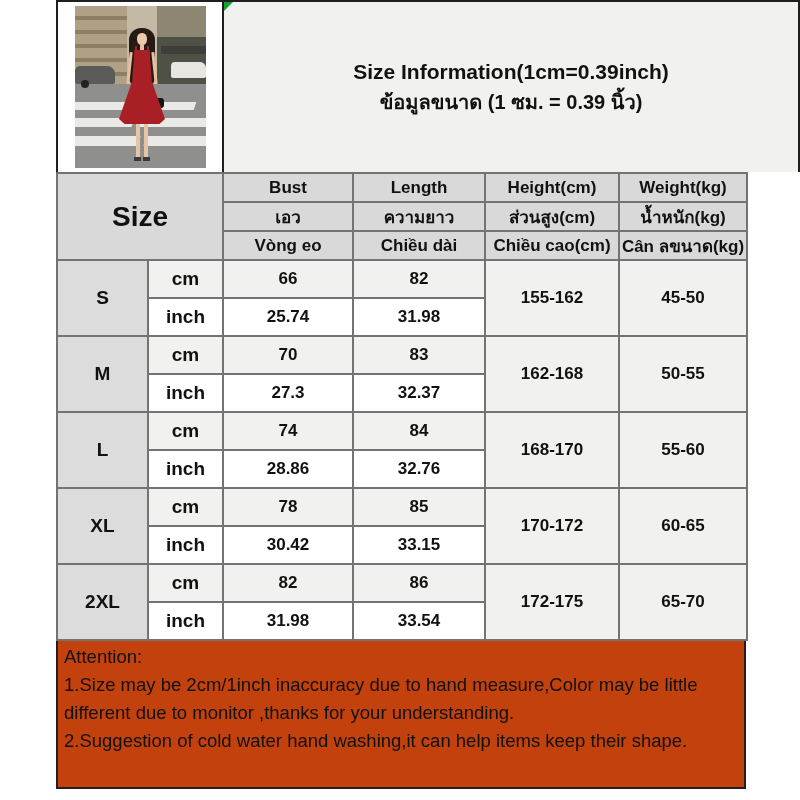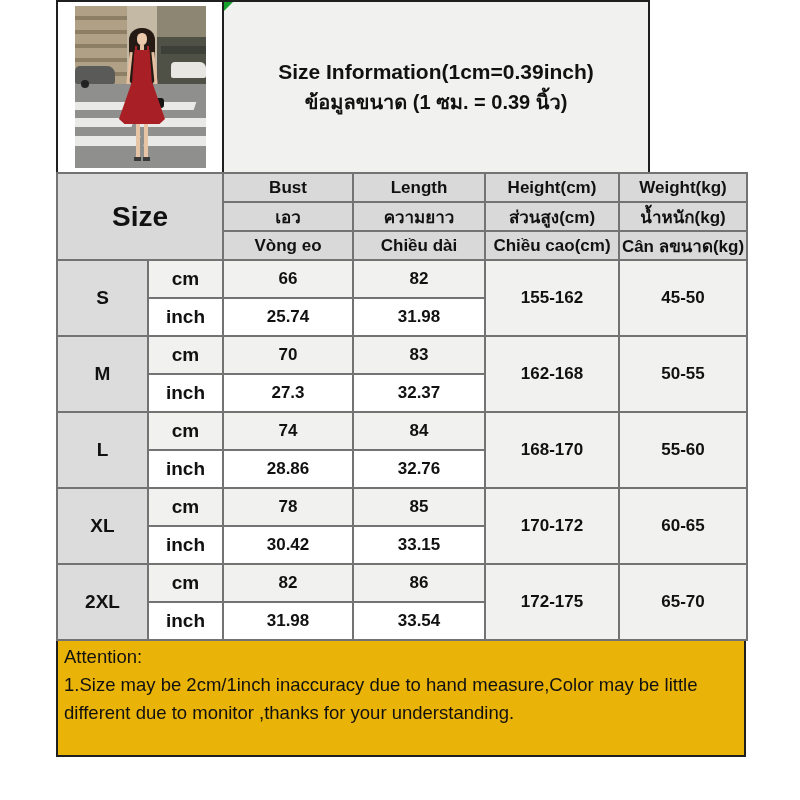--- a/index.html
+++ b/index.html
@@ -5,21 +5,21 @@
   html,body{margin:0;padding:0;}
   body{
     width:800px;height:800px;background:#ffffff;
     font-family:"Liberation Sans","DejaVu Sans",sans-serif;
     color:#111;position:relative;overflow:hidden;
   }
   .sheet{position:absolute;left:56px;top:0;width:690px;}
 
   
   .top-section{
-    box-sizing:border-box;width:594px;height:172px;display:flex;
+    box-sizing:border-box;width:744px;height:172px;display:flex;
     border:2px solid #1f1f1f;border-bottom:none;background:#ffffff;
   }
   .photo-cell{
     box-sizing:border-box;width:166px;height:170px;flex:0 0 166px;
     border-right:2px solid #1f1f1f;background:#ffffff;position:relative;
   }
   .title-cell{
     flex:1;background:#f1f1ef;display:flex;flex-direction:column;
     align-items:center;justify-content:center;position:relative;
     text-align:center;
@@ -84,21 +84,21 @@
   .c-lite{background:#f1f1ef;}
   .c-white{background:#ffffff;}
   .size-corner{font-size:28px;font-weight:700;background:#d9d9d9;}
   .hdr-txt{font-size:17px;font-weight:700;}
   .size-lbl{font-size:19px;font-weight:700;background:#dcdcdc;}
   .unit-lbl{font-size:19px;font-weight:700;}
   .val{font-size:17px;font-weight:700;}
 
   
   .attention{
-    box-sizing:border-box;width:690px;height:116px;background:#eab308;
+    box-sizing:border-box;width:690px;height:148px;background:#c2410c;
     border:2px solid #1f1f1f;border-top:none;
     padding:2px 8px 0 6px;font-size:18.5px;line-height:28px;font-weight:400;
   }
   .attention p{margin:0;}
 </style>
 </head>
 <body>
 
 <div class="sheet">
 
@@ -241,15 +241,16 @@
       <td class="c-white unit-lbl">inch</td>
       <td class="c-white val">31.98</td>
       <td class="c-white val">33.54</td>
     </tr>
   </tbody>
     </table>
 
   <div class="attention">
     <p>Attention:</p>
     <p>1.Size may be 2cm/1inch inaccuracy due to hand measure,Color may be little different due to monitor ,thanks for your understanding.</p>
+    <p>2.Suggestion of cold water hand washing,it can help items keep their shape.</p>
   </div>
 
 </div>
 
 </body></html>

